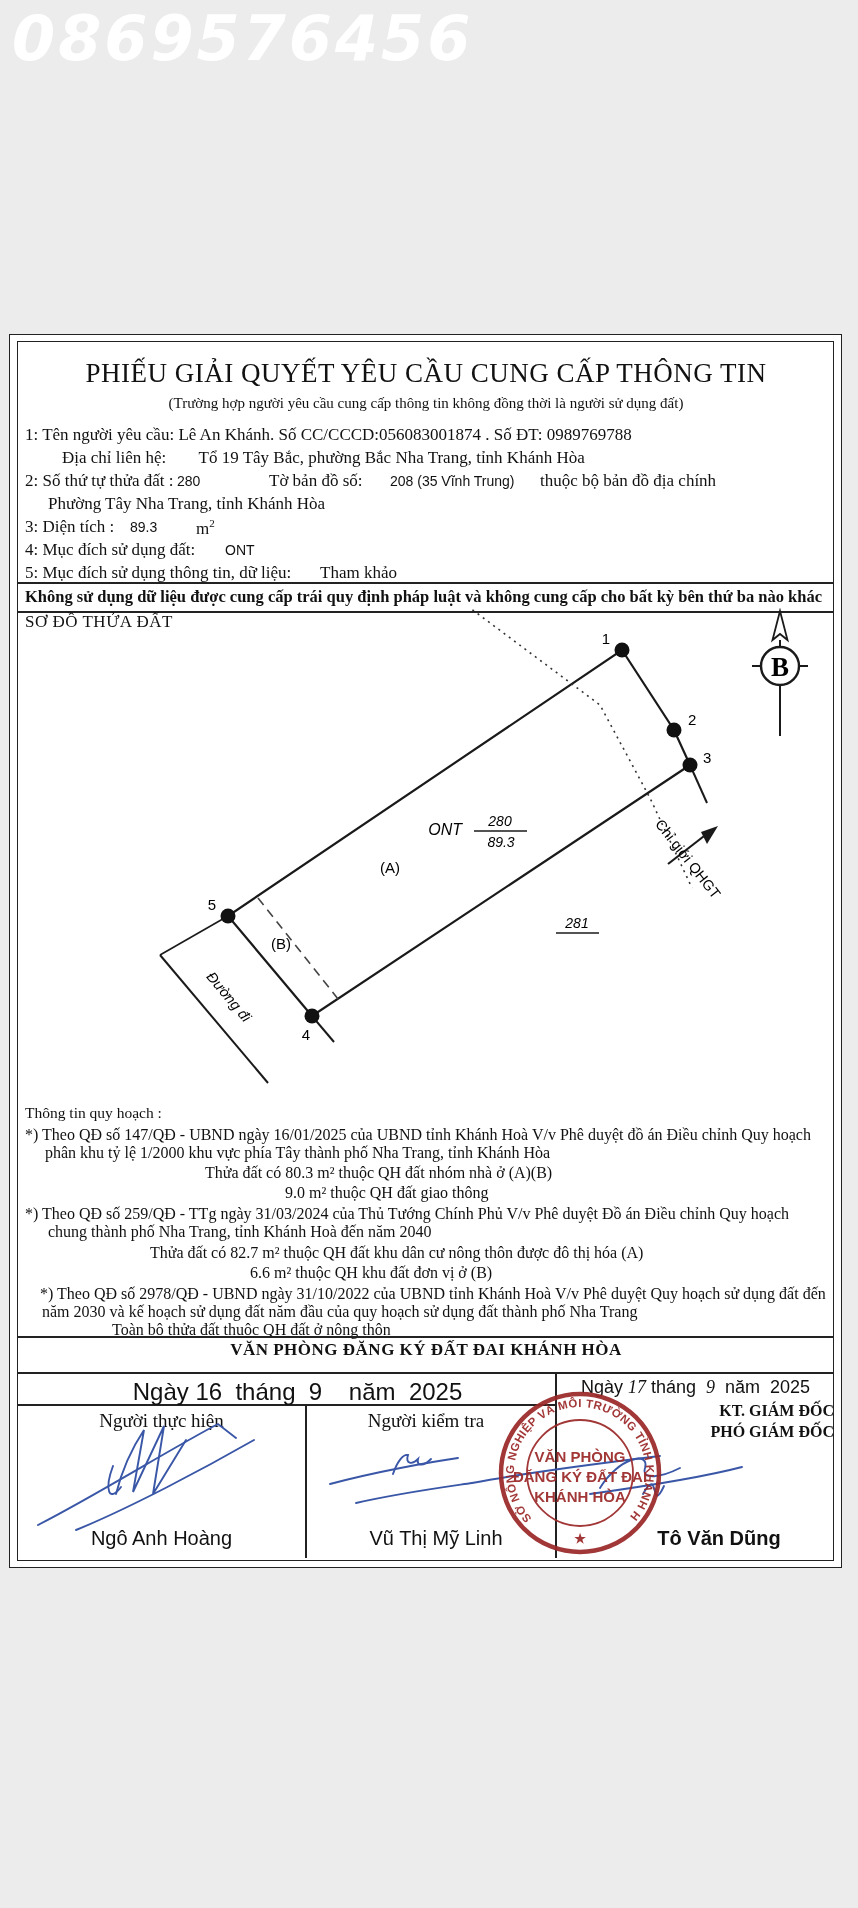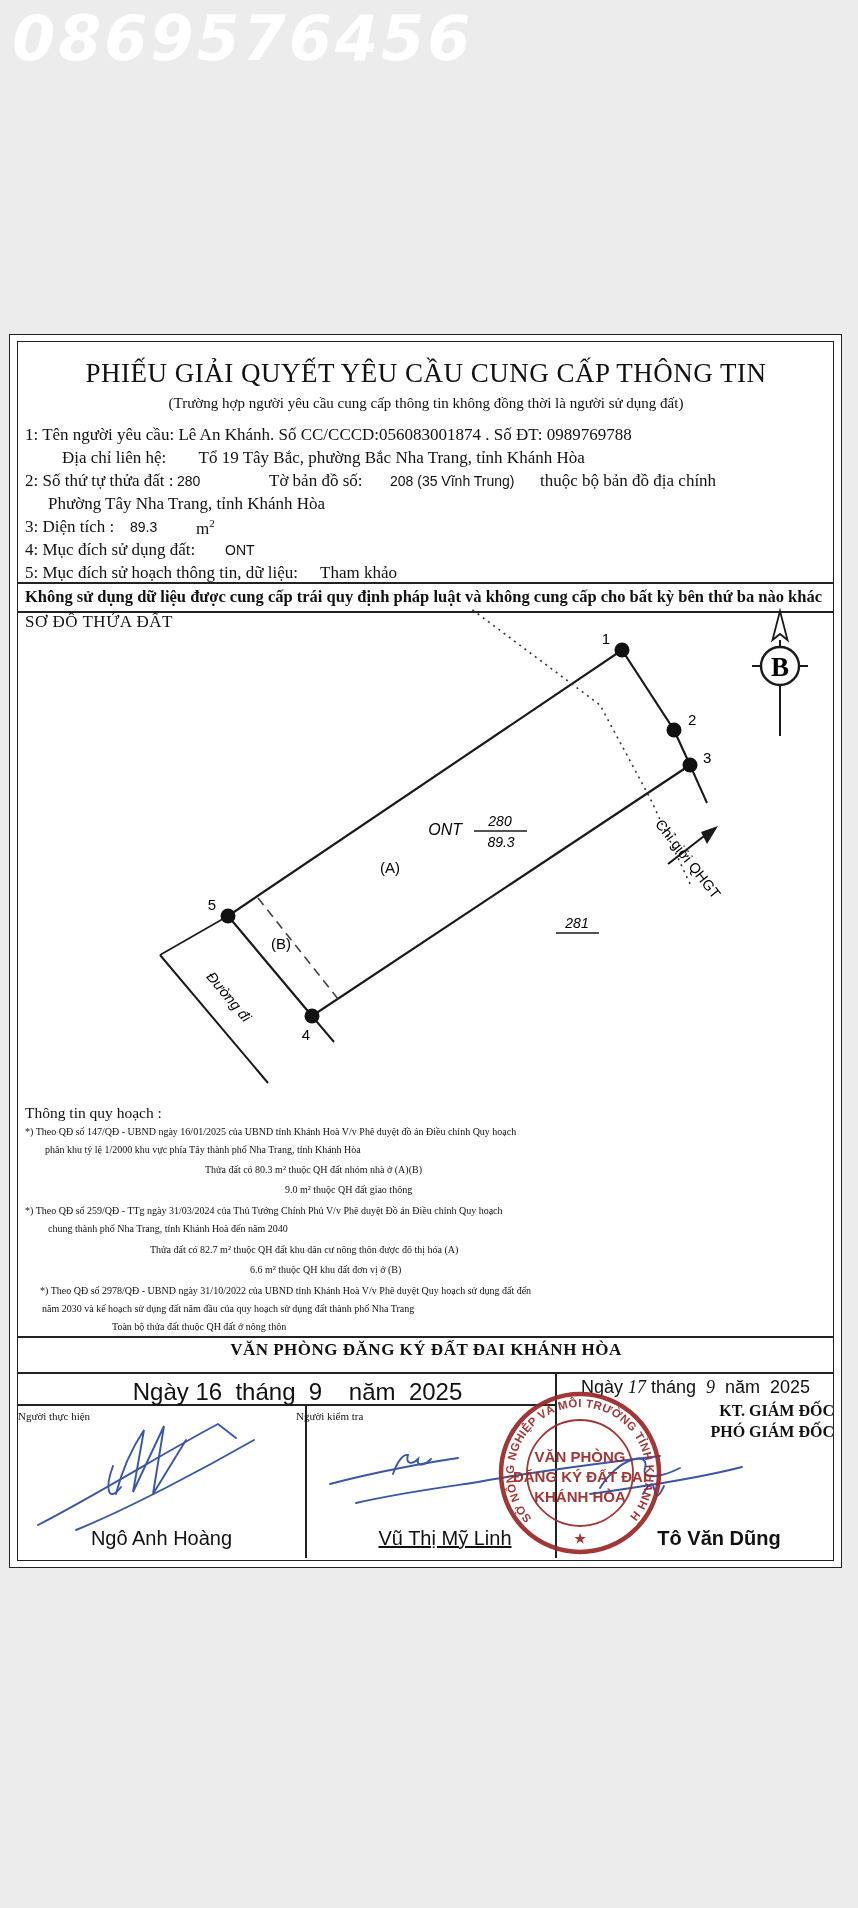--- a/index.html
+++ b/index.html
@@ -36,30 +36,30 @@
   }
   .frow{font-size:17px;white-space:nowrap;}
   .sansval{font-family:"Liberation Sans", sans-serif;font-size:14px;}
   .hr{background:#222;height:1.5px;}
   .vr{background:#222;width:1.5px;}
   .bold-line{
     left:25px;top:587px;width:808px;
     font-size:16.5px;font-weight:bold;white-space:nowrap;
   }
   .sodo-heading{left:25px;top:612px;font-size:17px;letter-spacing:.5px;}
-  .plan{font-size:10px;white-space:nowrap;}
+  .plan{font-size:16px;white-space:nowrap;}
   .plan-heading{font-size:15.5px;}
   .office-row{left:18px;top:1340px;width:816px;text-align:center;
     font-size:17px;font-weight:bold;letter-spacing:.5px;}
   .date-left{left:40px;top:1378px;width:515px;text-align:center;
     font-family:"Liberation Sans", sans-serif;font-size:24px;white-space:pre;}
   .date-right{left:557px;top:1377px;width:277px;text-align:center;
     font-family:"Liberation Sans", sans-serif;font-size:18px;white-space:pre;}
   .date-right .hand{font-family:"Liberation Serif", serif;font-style:italic;}
-  .cell-title{font-size:11px;}
+  .cell-title{font-size:19px;text-align:center;}
   .cell-title-bold{font-size:16px;font-weight:bold;text-align:right;}
   .sig-name{font-family:"Liberation Sans", sans-serif;font-size:20px;text-align:center;}
   svg text{font-family:"Liberation Sans", sans-serif;}
   svg .seriftxt{font-family:"Liberation Serif", serif;}
 </style>
 </head>
 <body>
 
 <div class="abs watermark">0869576456</div>
 
@@ -92,21 +92,21 @@
   <span class="abs sansval" style="left:130px;top:2px;">89.3</span>
   <span class="abs" style="left:196px;top:0;"><span>m</span><sup style="font-size:11px;">2</sup></span>
 </div>
 
 <div class="abs frow" style="left:0;top:540px;width:858px;">
   <span class="abs" style="left:25px;top:0;">4: Mục đích sử dụng đất:</span>
   <span class="abs sansval" style="left:225px;top:2px;">ONT</span>
 </div>
 
 <div class="abs frow" style="left:0;top:563px;width:858px;">
-  <span class="abs" style="left:25px;top:0;">5: Mục đích sử hoạch thông tin, dữ liệu:</span>
+  <span class="abs" style="left:25px;top:0;">5: Mục đích sử dụng thông tin, dữ liệu:</span>
   <span class="abs" style="left:320px;top:0;">Tham khảo</span>
 </div>
 
 <div class="abs hr" style="left:18px;top:582px;width:816px;"></div>
 <div class="abs bold-line">Không sử dụng dữ liệu được cung cấp trái quy định pháp luật và không cung cấp cho bất kỳ bên thứ ba nào khác</div>
 <div class="abs hr" style="left:18px;top:611px;width:816px;"></div>
 
 <div class="abs sodo-heading">SƠ ĐỒ THỬA ĐẤT</div>
 
 <svg class="abs" style="left:18px;top:608px;" width="816" height="494" viewBox="18 608 816 494">
@@ -189,26 +189,26 @@
 <div class="abs hr" style="left:18px;top:1372px;width:816px;"></div>
 <div class="abs hr" style="left:18px;top:1404px;width:537px;"></div>
 <div class="abs vr" style="left:555px;top:1372px;height:186px;"></div>
 <div class="abs vr" style="left:305px;top:1404px;height:154px;"></div>
 
 <div class="abs office-row">VĂN PHÒNG ĐĂNG KÝ ĐẤT ĐAI KHÁNH HÒA</div>
 <div class="abs date-left">Ngày 16  tháng  9    năm  2025</div>
 <div class="abs date-right"><span>Ngày </span><span class="hand">17</span><span> tháng  </span><span class="hand">9</span><span>  năm  2025</span></div>
 
 <div class="abs cell-title" style="left:18px;top:1410px;width:287px;">Người thực hiện</div>
-<div class="abs cell-title" style="left:296px;top:1410px;width:236px;">Người kiểm tra</div>
+<div class="abs cell-title" style="left:308px;top:1410px;width:236px;">Người kiểm tra</div>
 <div class="abs cell-title-bold" style="left:555px;top:1402px;width:279px;">KT. GIÁM ĐỐC</div>
 <div class="abs cell-title-bold" style="left:555px;top:1423px;width:279px;">PHÓ GIÁM ĐỐC</div>
 
 <div class="abs sig-name" style="left:18px;top:1527px;width:287px;">Ngô Anh Hoàng</div>
-<div class="abs sig-name" style="left:310px;top:1527px;width:270px;text-decoration:underline;">Vũ Thị Mỹ Linh</div>
+<div class="abs sig-name" style="left:301px;top:1527px;width:270px;">Vũ Thị Mỹ Linh</div>
 <div class="abs sig-name" style="left:555px;top:1527px;width:328px;font-weight:bold;">Tô Văn Dũng</div>
 
 <svg class="abs" style="left:18px;top:1392px;" width="816" height="168" viewBox="18 1392 816 168">
   <g fill="none" stroke="#3a57a7" stroke-width="1.9" stroke-linecap="round">
     <g>
       <path d="M38,1525 C95,1496 172,1448 218,1424 L236,1438"></path>
       <path d="M76,1530 C130,1508 205,1468 254,1440"></path>
       <path d="M116,1494 C122,1470 132,1448 144,1430 L133,1492 L164,1426 L153,1494 L186,1440"></path>
       <path d="M113,1466 C104,1490 109,1503 121,1487"></path>
     </g>

